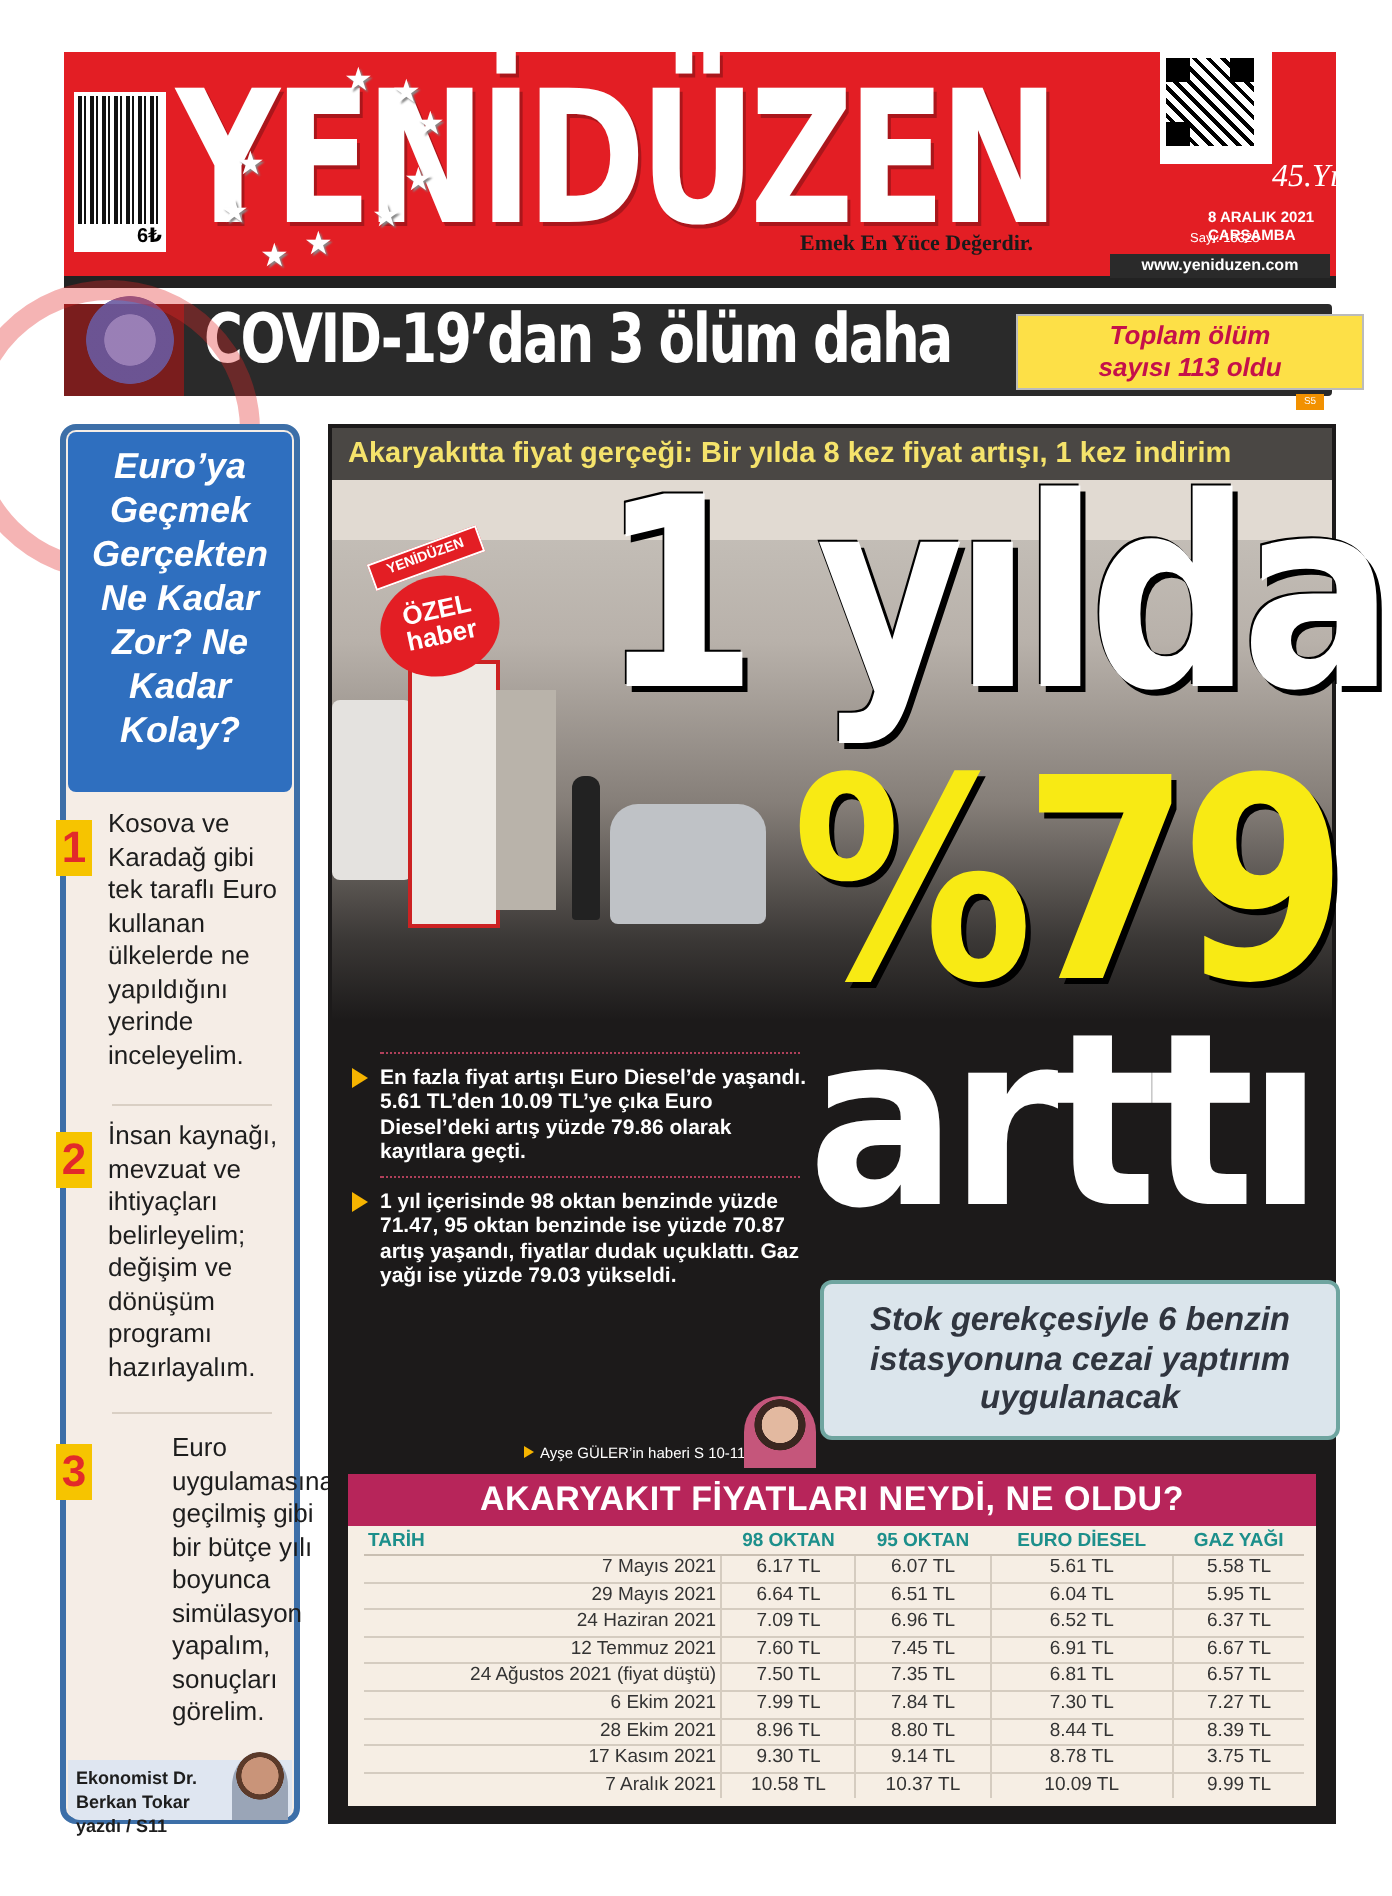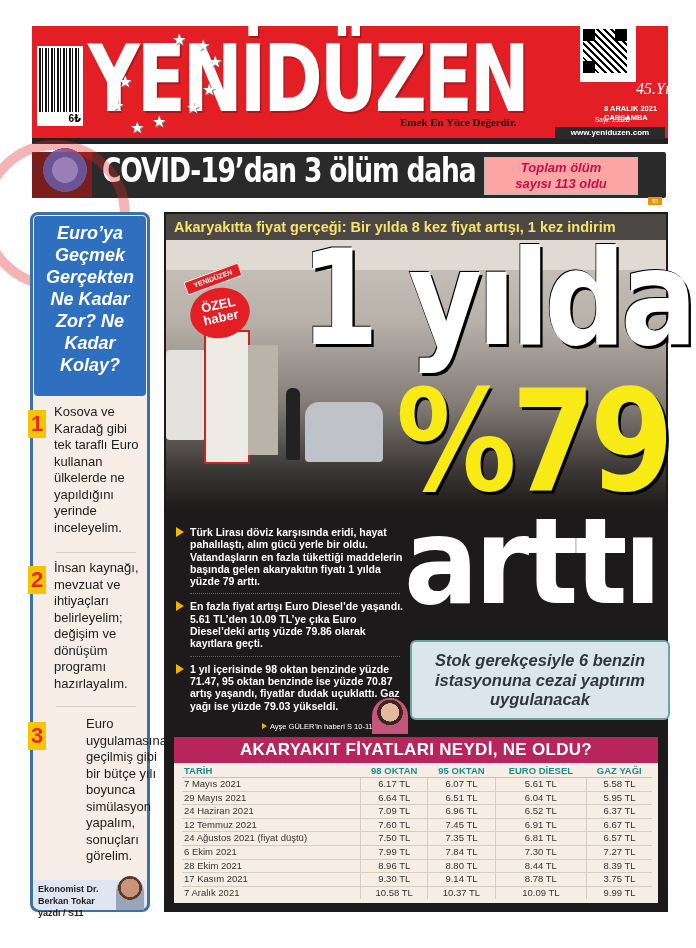--- a/index.html
+++ b/index.html
@@ -23,21 +23,21 @@
   .yil{left:588px;top:80px;color:#fff;font-family:"Liberation Serif",serif;font-style:italic;font-size:16px;margin-left:48px;}
   .date{left:568px;top:104px;color:#fff;font-size:7.5px;font-weight:bold;padding-left:36px;}
   .sayi{left:595px;top:116px;color:#fff;font-size:6.5px;}
   .web{left:555px;top:127px;width:110px;height:12px;background:#2a2a2a;color:#fff;font-size:8px;font-weight:bold;text-align:center;line-height:12px;}
 
   
   .covid{left:32px;top:152px;width:634px;height:46px;background:#2a2a2a;border-radius:2px;}
   .covid-left{left:32px;top:152px;width:60px;height:46px;background:#7a1d1d;}
   .covid-title{left:102px;top:150px;color:#fff;font-family:"DejaVu Sans",sans-serif;font-weight:bold;font-size:34px;letter-spacing:-1.5px;transform:scaleX(0.78);transform-origin:left;white-space:nowrap;}
   .virus{left:42px;top:142px;width:46px;height:56px;border-radius:50%;background:radial-gradient(circle,#9d8ac7 0 35%,#6a5aa0 36% 60%,transparent 61%);opacity:0.9;}
-  .covid-box{left:484px;top:157px;width:154px;height:38px;background:#fca5a5;border:1px solid #bbb;color:#c5104a;font-style:italic;font-weight:bold;font-size:13px;line-height:16px;text-align:center;padding-top:2px;box-sizing:border-box;}
+  .covid-box{left:508px;top:157px;width:174px;height:38px;background:#fde047;border:1px solid #bbb;color:#c5104a;font-style:italic;font-weight:bold;font-size:13px;line-height:16px;text-align:center;padding-top:2px;box-sizing:border-box;}
   .page-badge{left:648px;top:197px;width:14px;height:8px;background:#f29100;color:#fff;font-size:5px;text-align:center;line-height:8px;}
 
   
   .stamp{left:-20px;top:140px;width:150px;height:150px;border-radius:50%;border:10px solid rgba(226,40,40,0.35);box-sizing:border-box;}
 
   
   .lcol{left:30px;top:212px;width:120px;height:700px;background:#f5ede6;border:3px solid #3d6fa8;border-radius:8px;box-sizing:border-box;}
   .euro-box{left:34px;top:216px;width:112px;height:180px;background:#2f6fbf;border-radius:4px;}
   .euro-text{left:34px;top:222px;width:112px;text-align:center;color:#fff;font-weight:bold;font-style:italic;font-size:18px;line-height:22px;}
   .num{width:18px;height:28px;background:#f6c400;color:#e22a2a;font-weight:bold;font-size:22px;text-align:center;line-height:28px;}
@@ -73,21 +73,21 @@
 
   .side-box{left:410px;top:640px;width:260px;height:80px;background:#dbe5ec;border:2px solid #6fa5a0;border-radius:6px;box-sizing:border-box;color:#30353f;font-weight:bold;font-style:italic;font-size:16.5px;line-height:19.5px;text-align:center;padding-top:9px;}
 
   
   .tbl-wrap{left:174px;top:737px;width:484px;height:166px;background:#f6eee4;}
   .tbl-title{left:174px;top:737px;width:484px;height:26px;background:#b7255a;color:#fff;font-weight:bold;font-size:17px;line-height:26px;text-align:center;letter-spacing:0.3px;}
   table.prices{position:absolute;left:182px;top:764px;width:470px;border-collapse:collapse;font-size:9.5px;color:#333;}
   table.prices th{color:#1c8f8b;font-weight:bold;font-size:9.5px;padding:1px 2px;border-bottom:1px solid #c9bfb2;}
   table.prices th:first-child{text-align:left;margin-top:20px;}
   table.prices td{padding:0 2px;height:12.6px;line-height:12.6px;text-align:center;border-bottom:1px solid #d5ccc0;border-left:1px solid #d5ccc0;}
-  table.prices td:first-child{text-align:left;border-left:none;}
+  table.prices td:first-child{text-align:right;border-left:none;}
   table.prices tr:last-child td{border-bottom:none;}
 </style>
 </head>
 <body>
 
 <div class="abs mast"></div>
 <div class="abs mast-shadow"></div>
 <div class="abs barcode"></div>
 <div class="abs price">6₺</div>
 <div class="abs logo">YENİDÜZEN</div>
@@ -153,21 +153,20 @@
 <div class="abs ozel">
   <div>ÖZEL</div>
   <div>haber</div>
 </div>
 
 <div class="abs head1">1 yılda</div>
 <div class="abs head2">%79</div>
 <div class="abs head3">arttı</div>
 
 <div class="abs bullets">
-  <div class="bullet"><span class="tri"></span><span>Türk Lirası döviz karşısında eridi, hayat pahalılaştı, alım gücü yerle bir oldu. Vatandaşların en fazla tükettiği maddelerin başında gelen akaryakıtın fiyatı 1 yılda yüzde 79 arttı.</span></div>
   <div class="bullet-sep"></div>
   <div class="bullet"><span class="tri"></span><span>En fazla fiyat artışı Euro Diesel’de yaşandı. 5.61 TL’den 10.09 TL’ye çıka Euro Diesel’deki artış yüzde 79.86 olarak kayıtlara geçti.</span></div>
   <div class="bullet-sep"></div>
   <div class="bullet"><span class="tri"></span><span>1 yıl içerisinde 98 oktan benzinde yüzde 71.47, 95 oktan benzinde ise yüzde 70.87 artış yaşandı, fiyatlar dudak uçuklattı. Gaz yağı ise yüzde 79.03 yükseldi.</span></div>
 </div>
 <div class="abs byline"><span class="byline-tri"></span><span>Ayşe GÜLER’in haberi S 10-11</span></div>
 <div class="abs reporter"></div>
 
 <div class="abs side-box">Stok gerekçesiyle 6 benzin istasyonuna cezai yaptırım uygulanacak</div>
 

